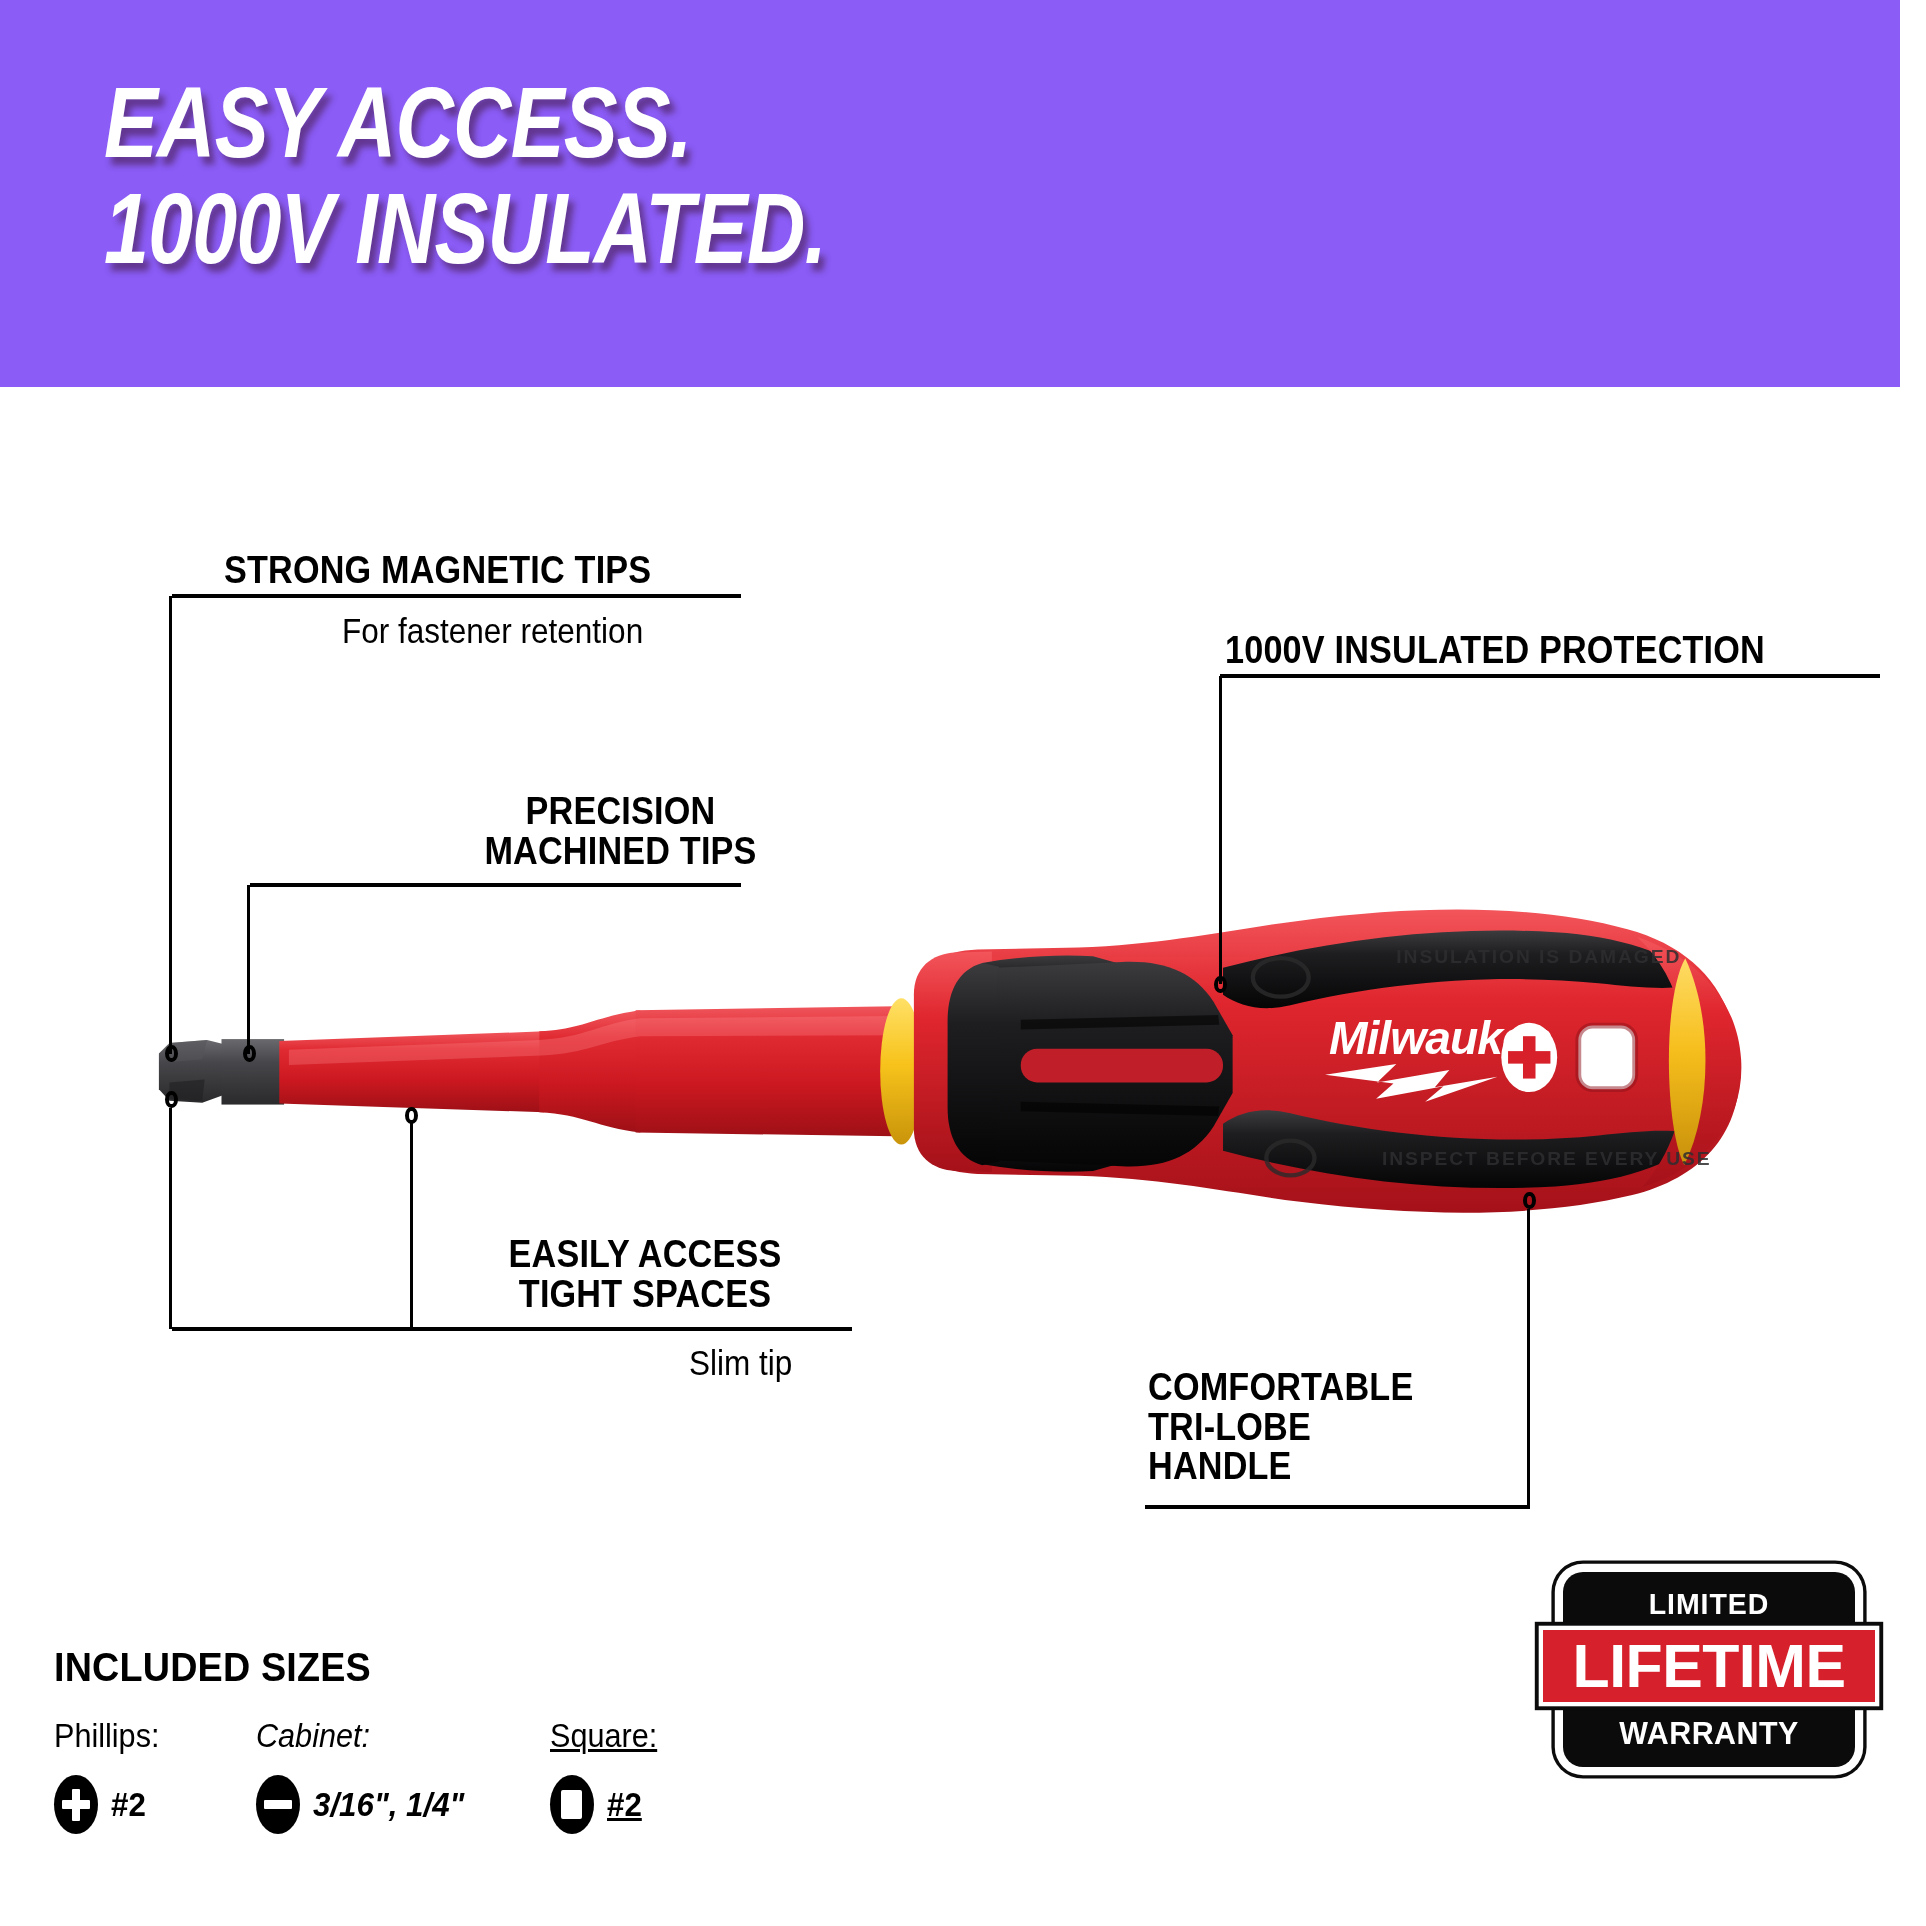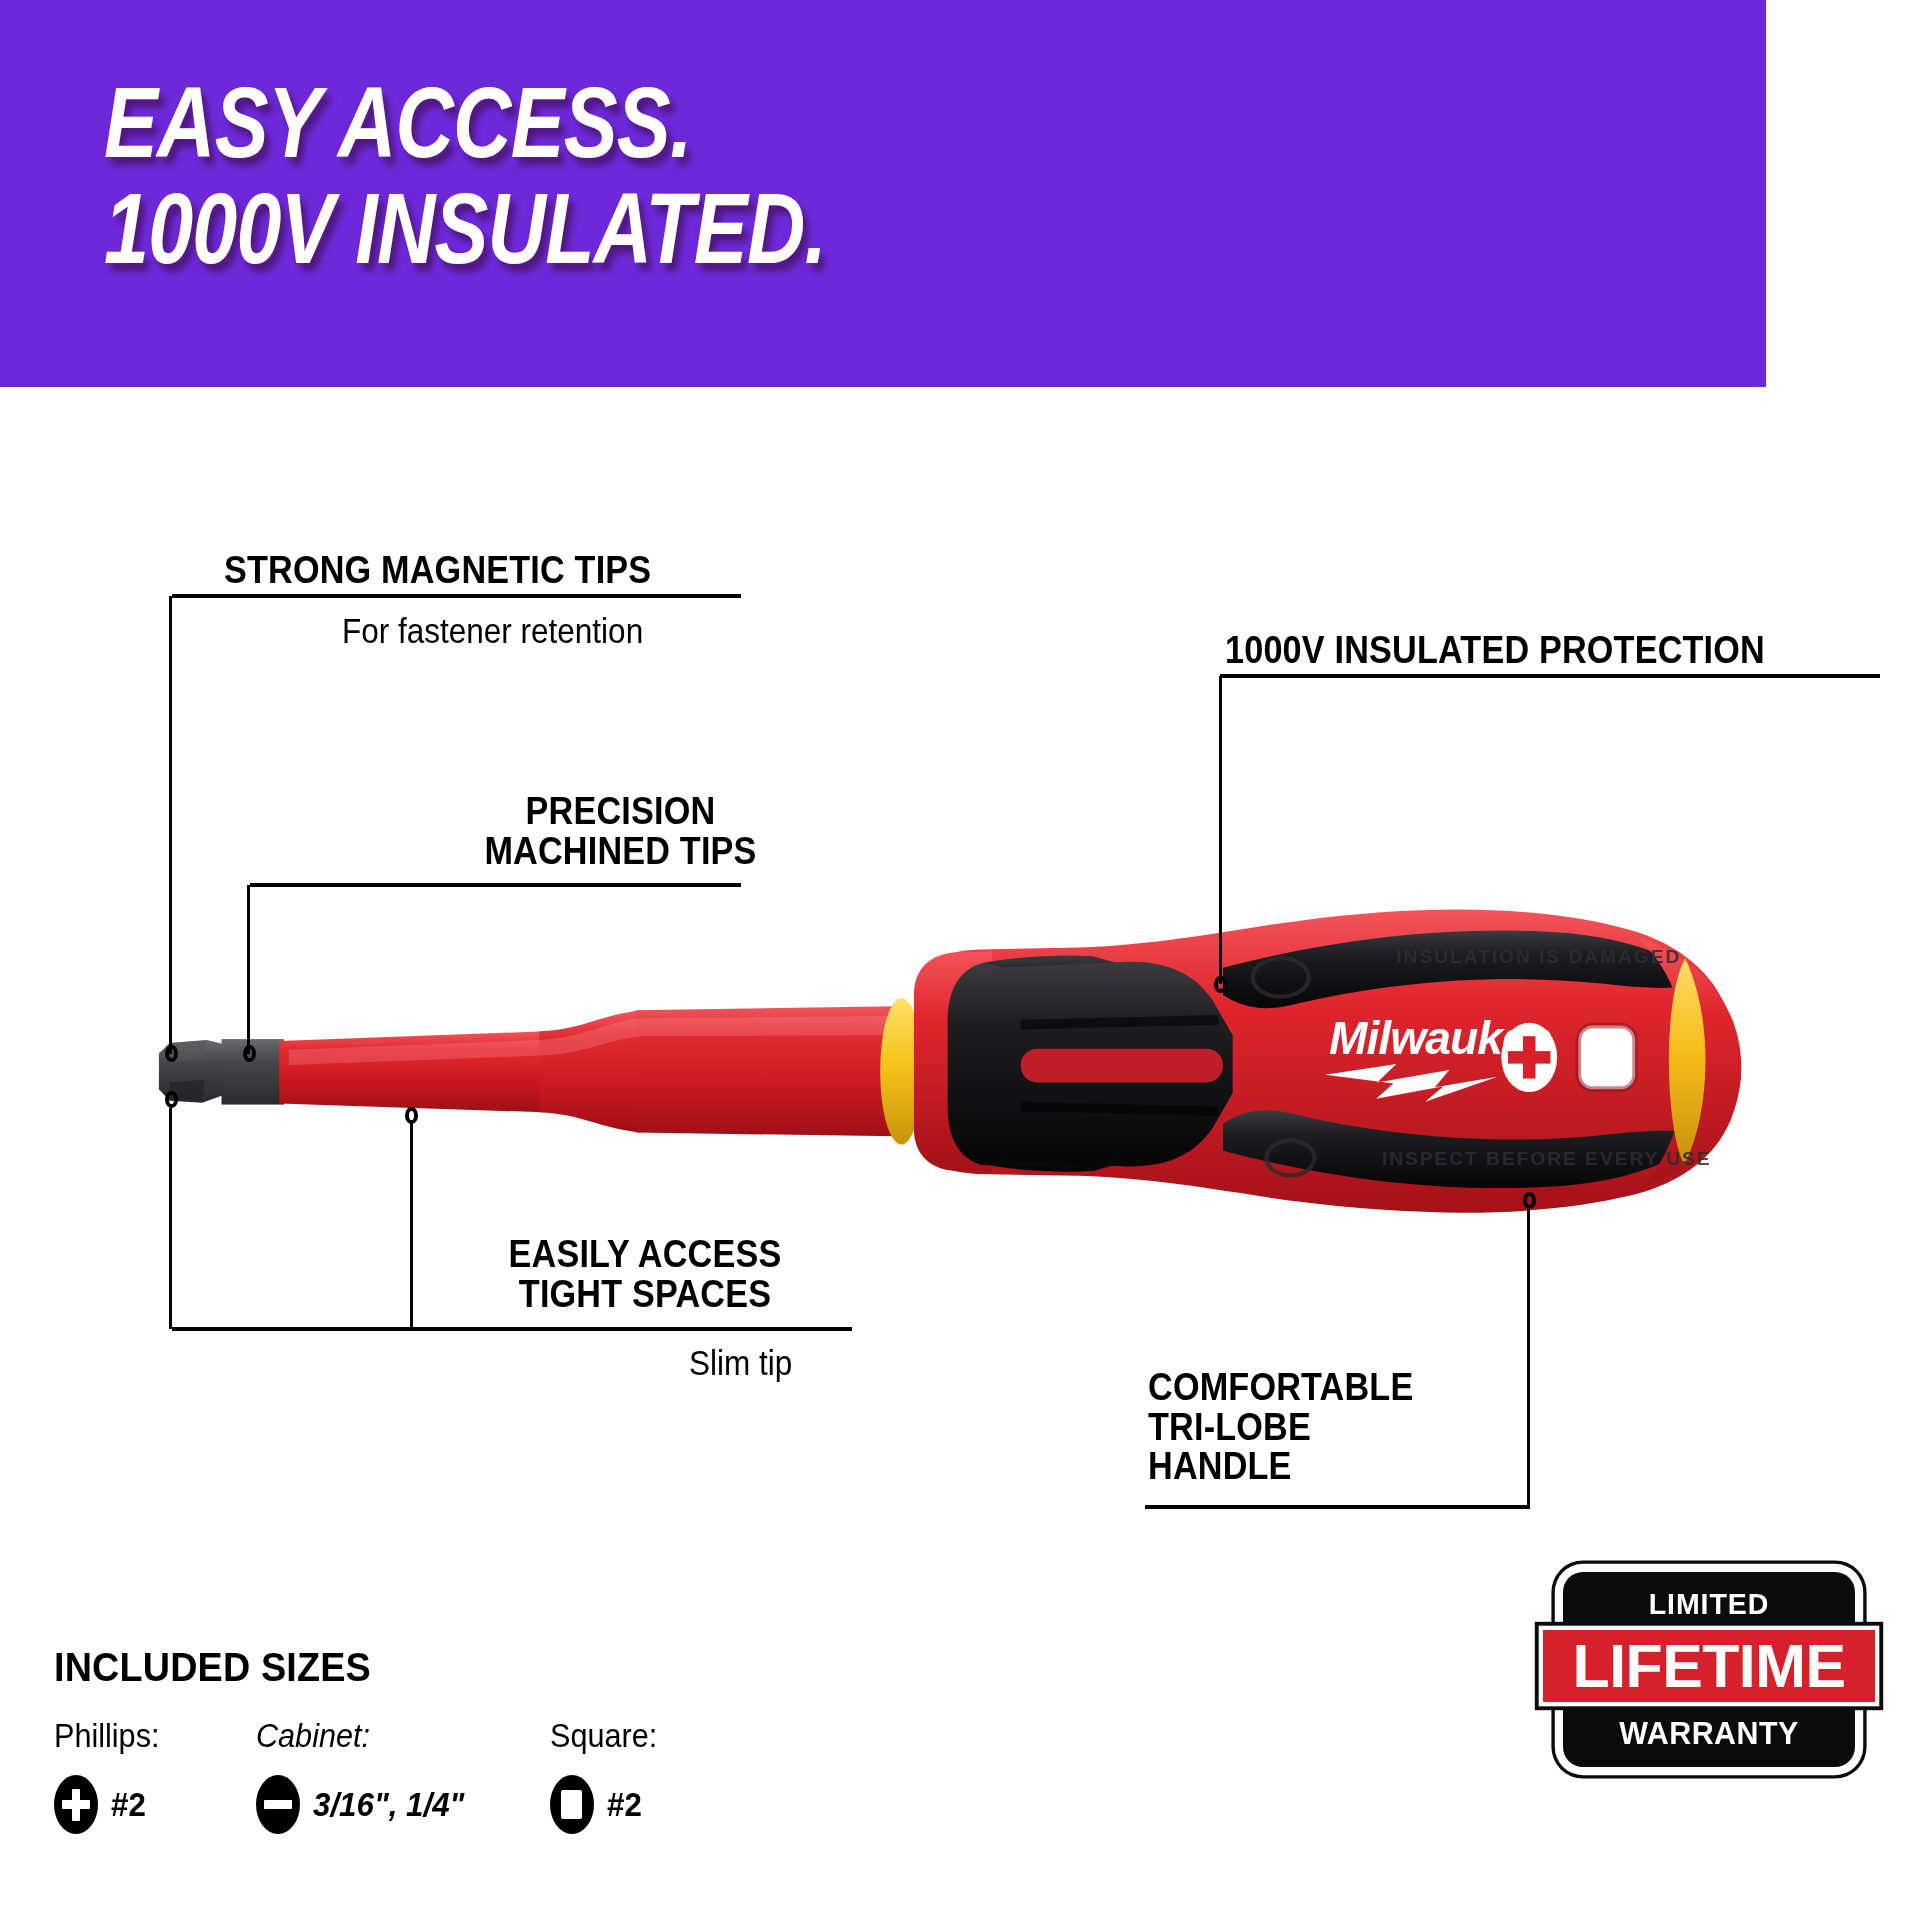--- a/index.html
+++ b/index.html
@@ -1,20 +1,20 @@
 <!DOCTYPE html>
 <html style="font-size:7.7px"><head>
 <meta charset="utf-8">
 <style>
   html,body{margin:0;padding:0;background:#fff;}
   body{width:1926px;height:1926px;position:relative;overflow:hidden;
        font-family:"Liberation Sans",sans-serif;color:#000;}
 
   
-  #header-banner{position:absolute;left:0;top:0;width:1766px;height:387px;background:#6d28d9;}
+  #header-banner{position:absolute;left:0;top:0;width:1900px;height:387px;background:#8b5cf6;}
   .headline{position:absolute;left:104px;font-style:italic;font-weight:bold;color:#fff;
             font-family:"Liberation Sans Narrow","Liberation Sans",sans-serif;
             letter-spacing:-1px;white-space:nowrap;line-height:1;
             transform:scaleX(.80);transform-origin:left center;
             text-shadow:6.7px 7.7px 7.7px rgba(40,0,0,.42);}
   #headline-1{top:72px;font-size:101px;}
   #headline-2{top:178px;font-size:101px;}
 
   
   .callout-title{position:absolute;font-weight:bold;line-height:1.04;
@@ -232,21 +232,21 @@
   <div class="size-col" style="left:202px;font-style:italic;">
     <div class="size-label">Cabinet:</div>
     <div class="size-row">
       <div class="size-icon">
         <div class="ic-minus"></div>
       </div>
       <div class="size-value">3/16", 1/4"</div>
     </div>
   </div>
 
-  <div class="size-col" style="left:496px;">
+  <div class="size-col" style="left:496px;text-decoration:underline;">
     <div class="size-label">Square:</div>
     <div class="size-row">
       <div class="size-icon">
         <div class="ic-square"></div>
       </div>
       <div class="size-value">#2</div>
     </div>
   </div>
 </div>
 

